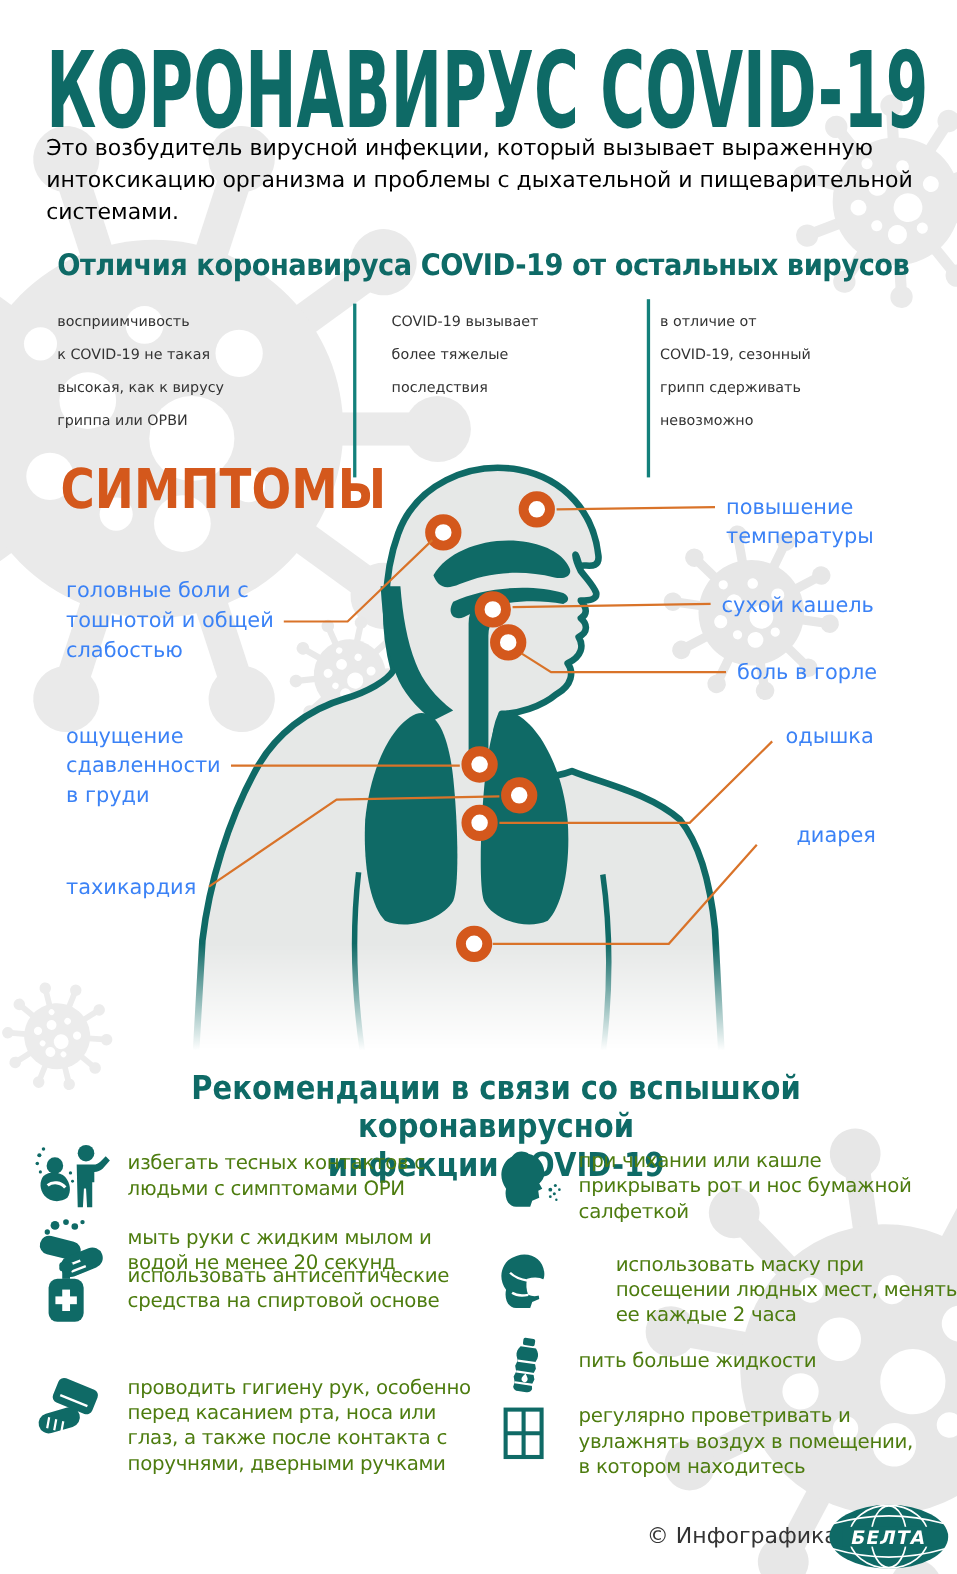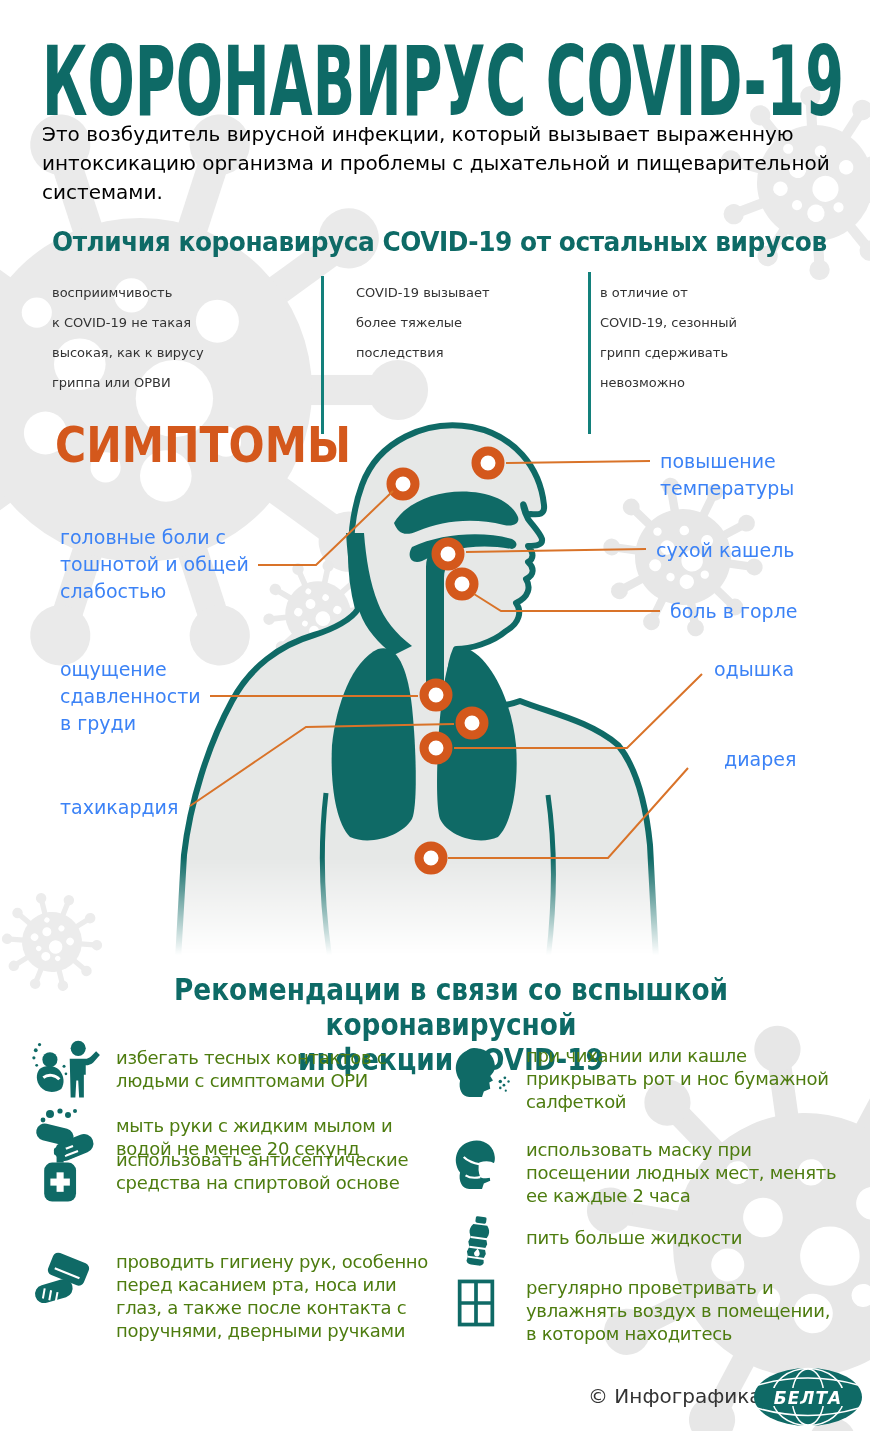--- a/index.html
+++ b/index.html
@@ -45,21 +45,21 @@
     font-size:30px;line-height:35px;font-weight:bold;}
   .rec-row{display:flex;align-items:flex-start;}
   .rec-icon{flex:0 0 auto;}
   .rec-text{font-size:18px;line-height:23px;letter-spacing:-0.3px;color:#4d7c0f;}
   
   .rl{left:30px;width:420px;}
   .rr{left:450px;width:420px;}
   .rl .rec-icon{width:86px;}
   .rr .rec-icon{width:76px;}
   .row-l1{top:1038px;} .row-l2{top:1106px;} .row-l3{top:1144px;} .row-l4{top:1250px;}
-  .row-r1{top:1044px;} .row-r2{top:1136px;} .row-r3{top:1212px;} .row-r4{top:1276px;}
+  .row-r1{top:1044px;} .row-r2{top:1136px;justify-content:space-between;} .row-r3{top:1212px;} .row-r4{top:1276px;}
   .pt4{padding-top:4px;} .pt8{padding-top:8px;} .pt14{padding-top:14px;} .pt2{padding-top:2px;}
   
   .footer-sources{left:36px;top:1384px;font-size:20px;color:#333;}
   .footer-credit{left:588px;top:1384px;font-size:20px;color:#333;}
   .belta-logo{left:752px;top:1366px;}
   svg{display:block;}
 </style>
 </head>
 <body>
 

